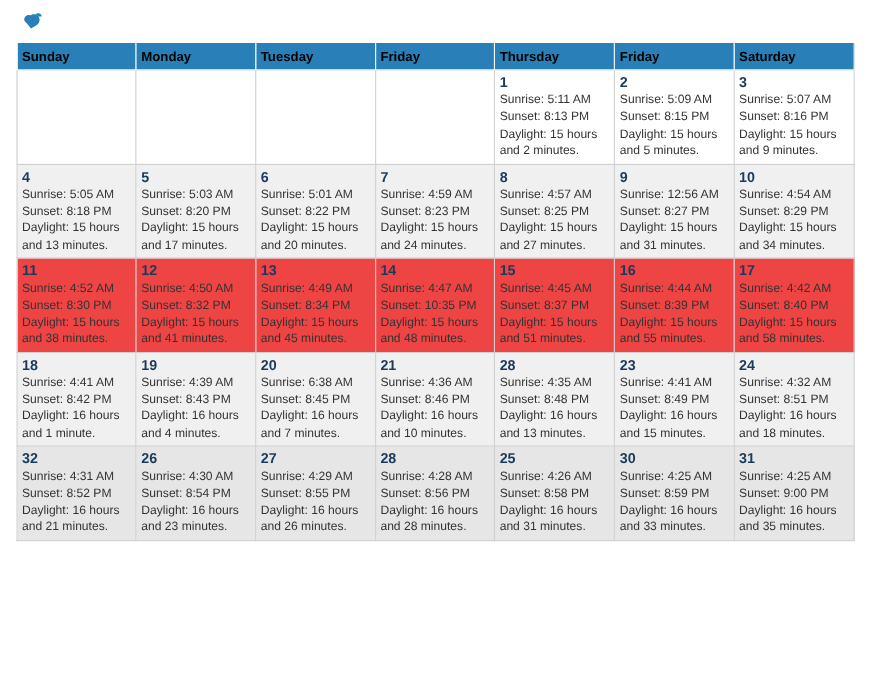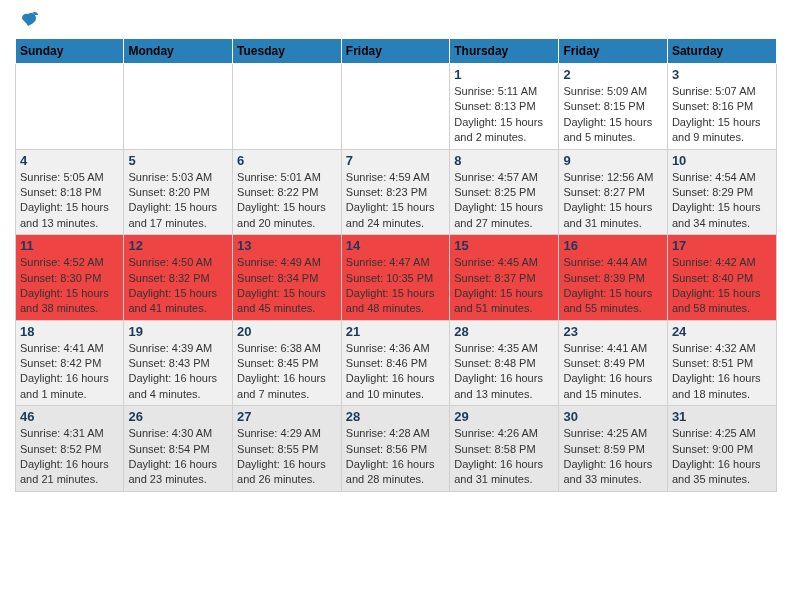--- a/index.html
+++ b/index.html
@@ -268,21 +268,21 @@
           <td>
             <span class="day-num">24</span>
             <div class="day-info">Sunrise: 4:32 AM
 Sunset: 8:51 PM
 Daylight: 16 hours
 and 18 minutes.</div>
           </td>
         </tr>
         <tr>
           <td>
-            <span class="day-num">46</span>
+            <span class="day-num">32</span>
             <div class="day-info">Sunrise: 4:31 AM
 Sunset: 8:52 PM
 Daylight: 16 hours
 and 21 minutes.</div>
           </td>
           <td>
             <span class="day-num">26</span>
             <div class="day-info">Sunrise: 4:30 AM
 Sunset: 8:54 PM
 Daylight: 16 hours
@@ -296,21 +296,21 @@
 and 26 minutes.</div>
           </td>
           <td>
             <span class="day-num">28</span>
             <div class="day-info">Sunrise: 4:28 AM
 Sunset: 8:56 PM
 Daylight: 16 hours
 and 28 minutes.</div>
           </td>
           <td>
-            <span class="day-num">29</span>
+            <span class="day-num">25</span>
             <div class="day-info">Sunrise: 4:26 AM
 Sunset: 8:58 PM
 Daylight: 16 hours
 and 31 minutes.</div>
           </td>
           <td>
             <span class="day-num">30</span>
             <div class="day-info">Sunrise: 4:25 AM
 Sunset: 8:59 PM
 Daylight: 16 hours

